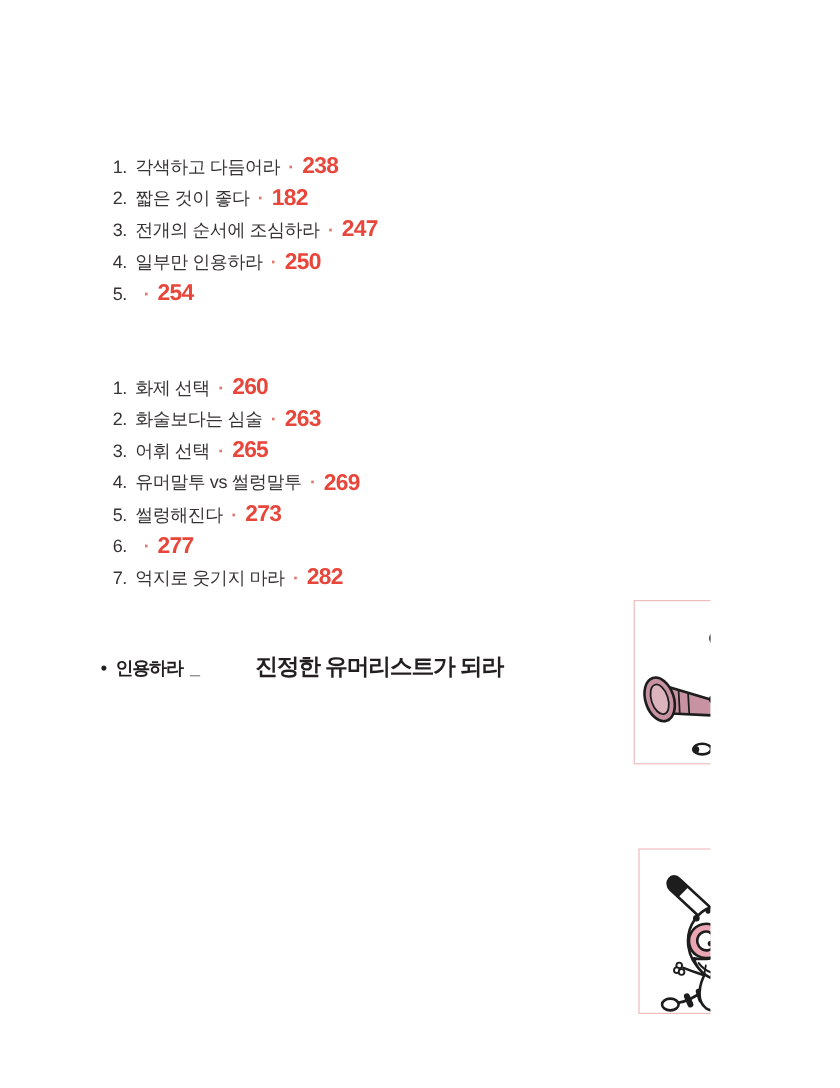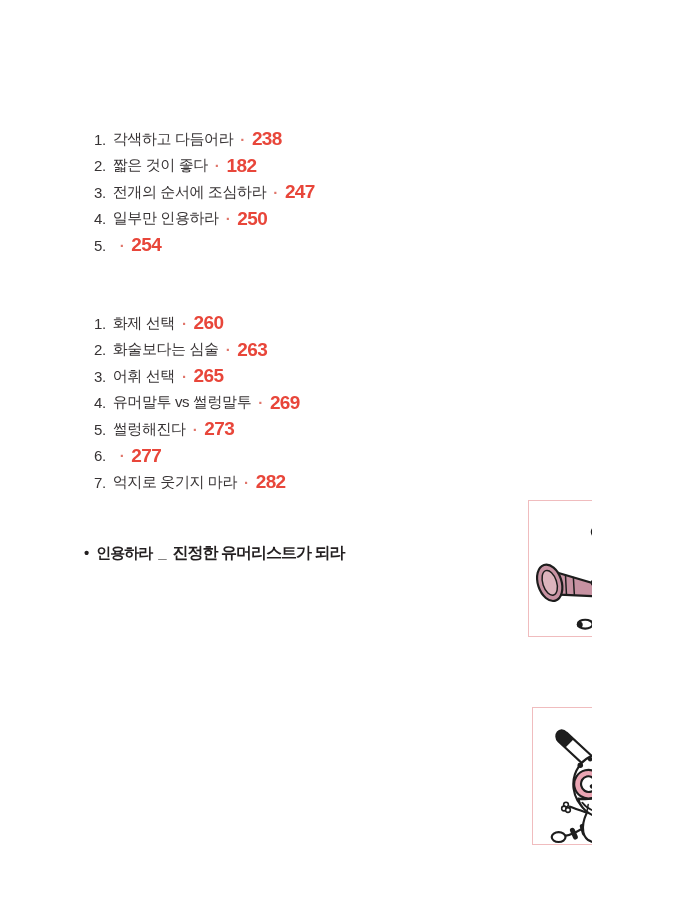--- a/index.html
+++ b/index.html
@@ -26,21 +26,21 @@
   .toc-item{height:26.5px;display:flex;align-items:center;font-size:15px;color:#37man;} 
   .toc-item{height:26.5px;display:flex;align-items:center;font-size:15px;color:#373334;letter-spacing:-.4px;}
   .item-num{margin-right:7px;}
   .item-dot{color:#e0756a;margin:0 7px;font-weight:700;}
   .item-page{color:#e8463a;font-weight:700;font-size:19px;letter-spacing:-.6px;}
   
   .epilogue{position:absolute;left:84px;top:543px;display:flex;align-items:baseline;white-space:nowrap;}
   .ep-bullet{font-size:15px;font-weight:700;margin-right:7px;color:#231f20;}
   .ep-label{font-size:15px;font-weight:700;color:#231f20;letter-spacing:-1px;}
   .ep-sep{font-size:15px;font-weight:700;margin:0 6px;color:#231f20;}
-  .ep-title{font-size:16px;font-weight:700;color:#231f20;letter-spacing:-1px;}
+  .ep-title{font-size:19px;font-weight:700;color:#231f20;letter-spacing:-1px;margin-left:40px;}
   
   .illus-box{position:absolute;background:#ffffff;border:1px solid #f0bcbe;box-sizing:border-box;z-index:3;}
   .box-1{left:528px;top:500px;width:140px;height:137px;}
   .box-2{left:532px;top:707px;width:135px;height:138px;}
   .illus-box svg{display:block;width:100%;height:100%;}
 </style>
 </head>
 <body>
 
 <div class="page">

